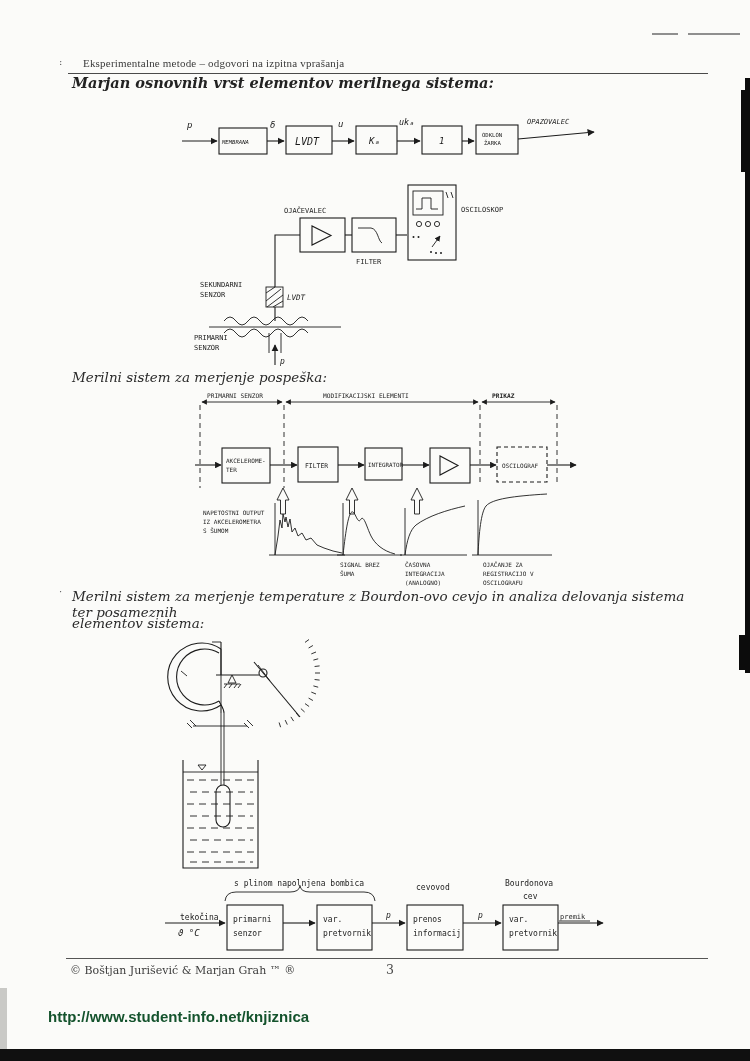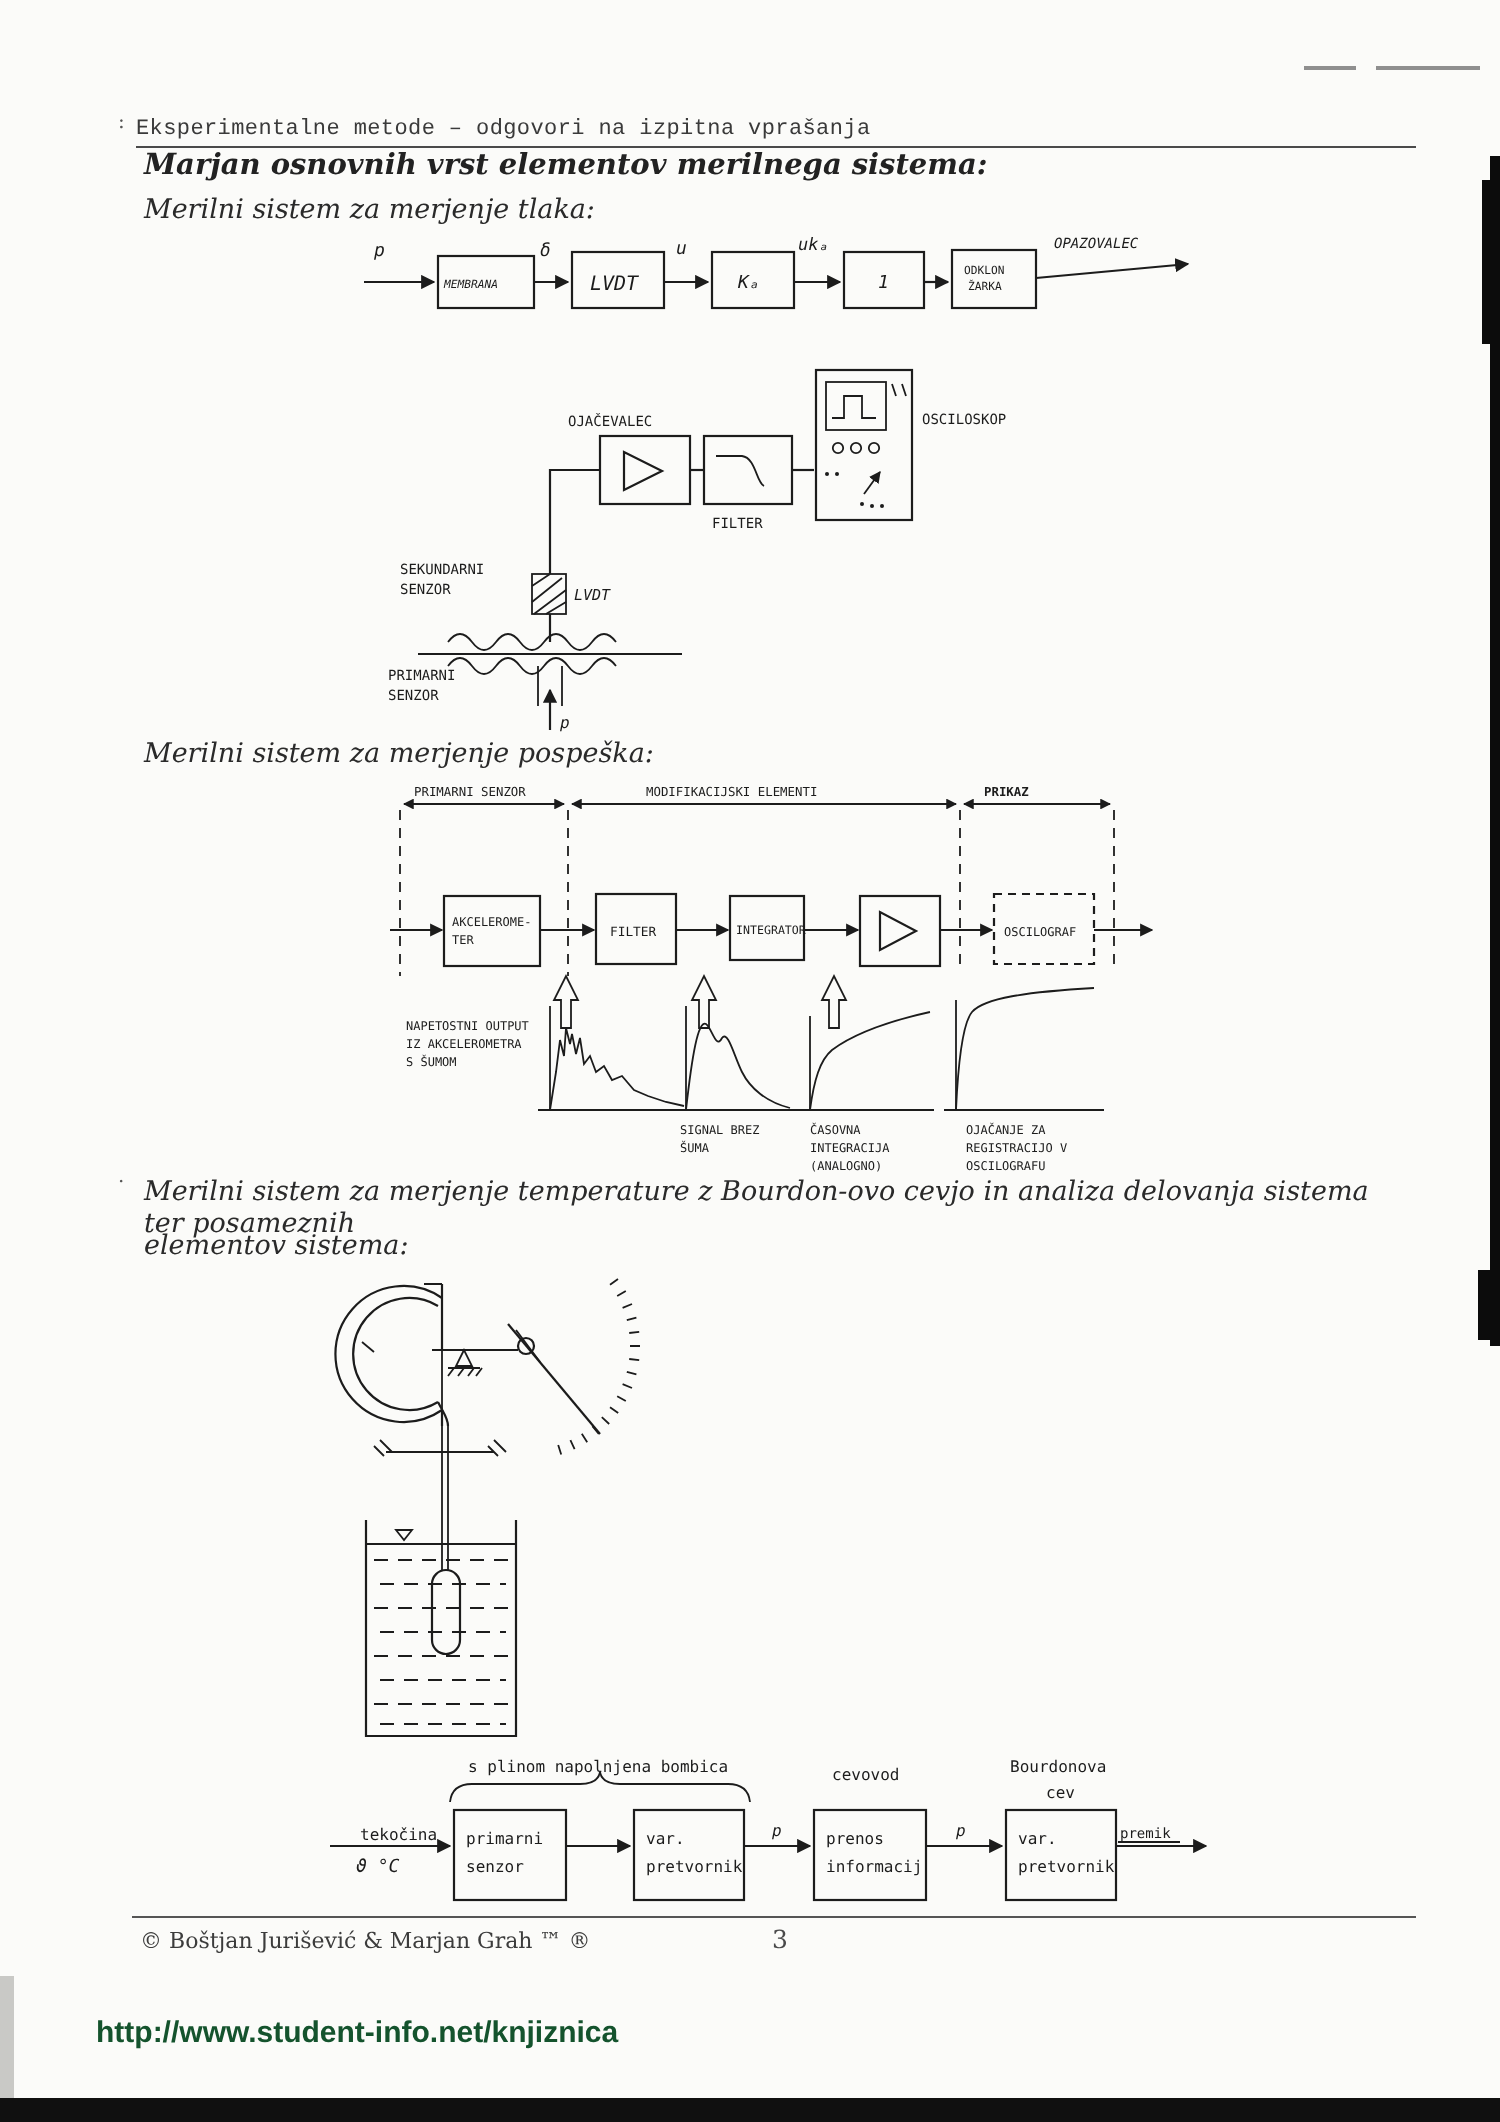--- a/index.html
+++ b/index.html
@@ -1,20 +1,20 @@
 <!DOCTYPE html>
 <html><head>
 <meta charset="utf-8">
 <style>
   html,body{margin:0;padding:0;}
   body{width:750px;height:1061px;position:relative;background:#ffffff;overflow:hidden;
        font-family:"DejaVu Serif", serif;}
   .page{position:absolute;left:0;top:0;width:750px;height:1061px;background:#fbfbf9;}
   .abs{position:absolute;}
-  .hdr{font-family:Liberation Mono, monospace;font-size:11px;color:#3a3a3a;letter-spacing:.2px;}
+  .hdr{font-family:Liberation Serif, serif;font-size:11px;color:#3a3a3a;letter-spacing:.2px;margin-left:15px;}
   .hdr-wrap{left:68px;top:52px;width:640px;}
   .hdr-line{border-bottom:1.2px solid #4a4a4a;width:100%;margin-top:2px;}
   .title-main{left:72px;top:74px;font-size:14.5px;font-style:italic;font-weight:bold;color:#222;}
   .title-sec{font-size:13.5px;font-style:italic;color:#2a2a2a;}
   svg text{font-family:"DejaVu Sans Mono", monospace;fill:#1c1c1c;}
   svg .it{font-style:italic;}
   svg .st{stroke:#1c1c1c;stroke-width:1.1;fill:none;}
   svg .thin{stroke:#1c1c1c;stroke-width:0.9;fill:none;}
   .footer-line{left:66px;top:958px;width:642px;border-top:1.1px solid #555;}
   .footer-text{left:70px;top:964px;font-size:11px;color:#3c3c3c;}
@@ -31,21 +31,20 @@
 
 <div class="page">
 
   <div class="abs hdr-wrap">
     <span class="hdr">Eksperimentalne metode – odgovori na izpitna vprašanja</span>
     <div class="hdr-line"></div>
   </div>
   <div class="abs speck" style="left:59px;top:56px;">:</div>
 
   <div class="abs title-main">Marjan osnovnih vrst elementov merilnega sistema:</div>
-  <div class="abs title-sec" style="left:72px;top:97px;">Merilni sistem za merjenje tlaka:</div>
 
   <svg class="abs" style="left:170px;top:112px;" width="430" height="50" viewBox="0 0 430 50">
     <defs>
       <marker id="m1" viewBox="0 0 10 10" refX="9" refY="5" markerWidth="6.5" markerHeight="6.5" orient="auto-start-reverse">
         <path d="M0,0 L10,5 L0,10 z" fill="#1c1c1c"></path>
       </marker>
     </defs>
     <text class="it" x="17" y="16" font-size="9">p</text>
     <line class="st" x1="12" y1="29" x2="47" y2="29" marker-end="url(#m1)"></line>
     <g>

